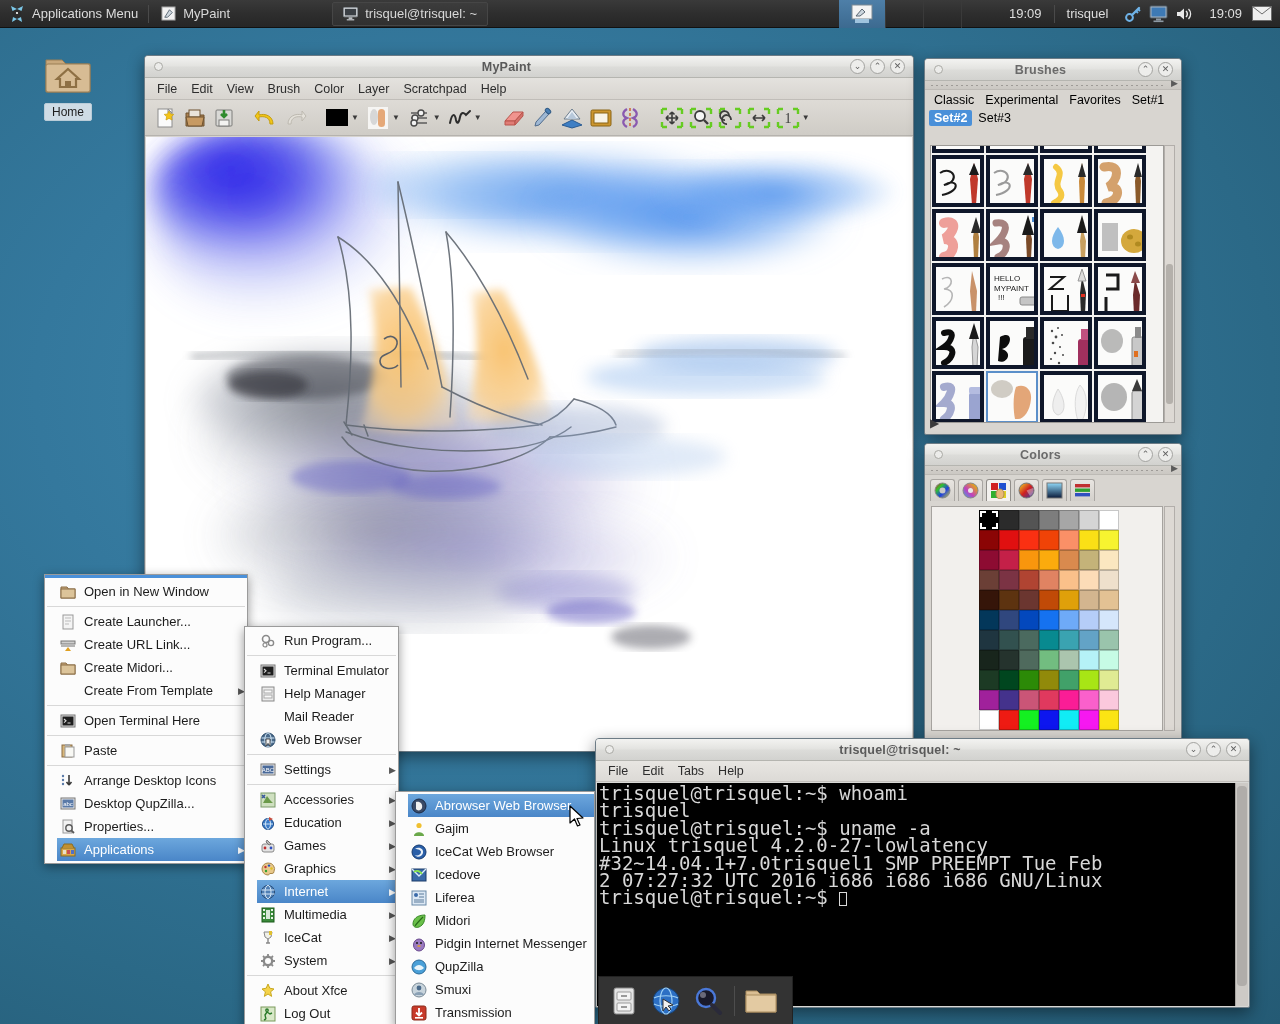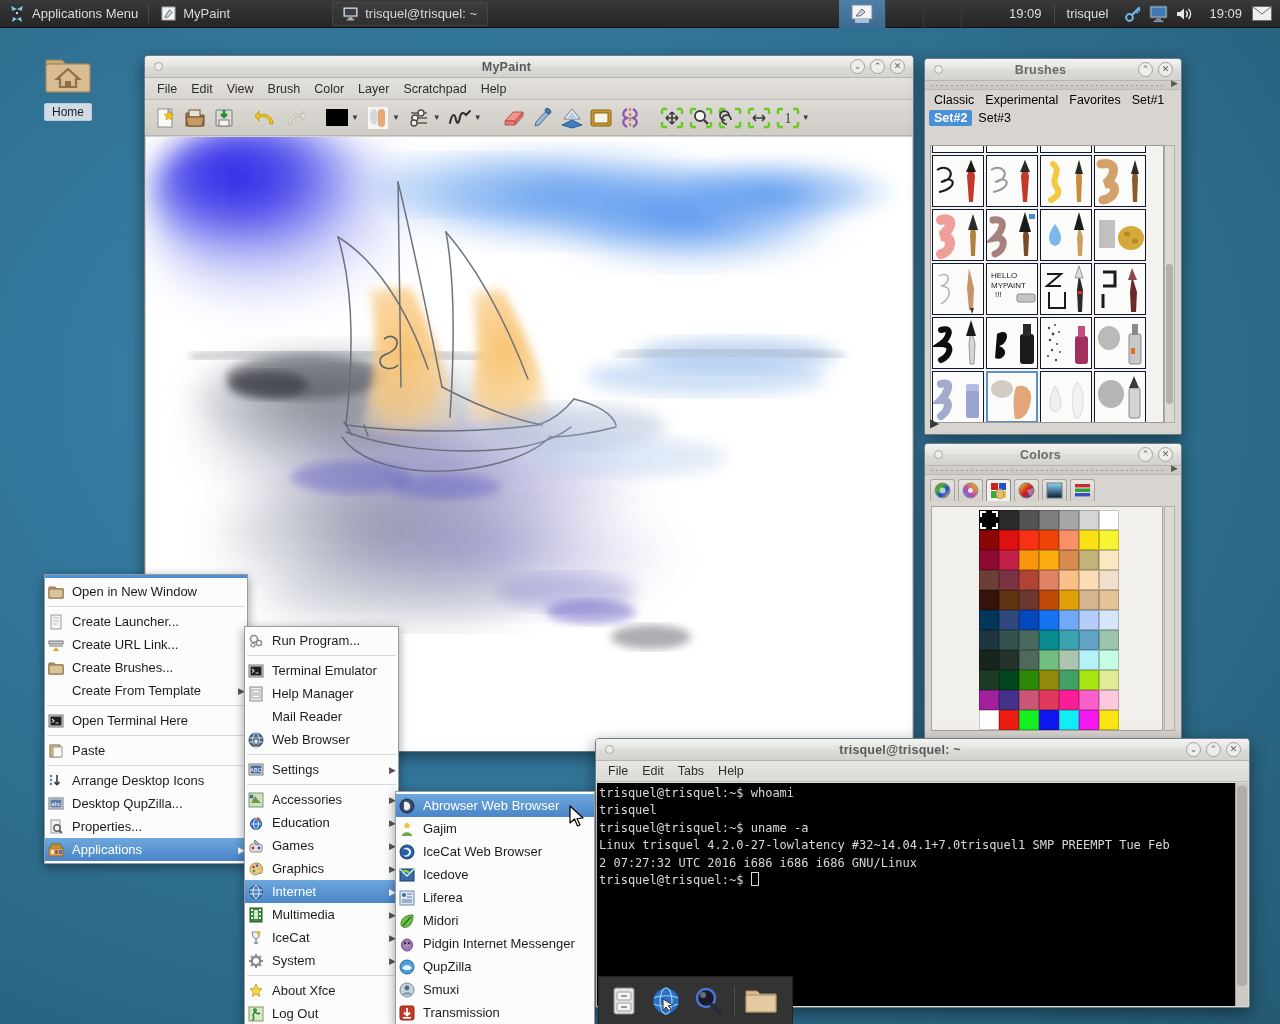--- a/index.html
+++ b/index.html
@@ -64,21 +64,21 @@
      border-bottom:1px solid #bdbab5; position:relative;}
   .dock-sep:after { content:"▶"; position:absolute; right:3px; top:-3px; font-size:9px; color:#5a5a5a;}
   .dock-sep-dots { position:absolute; left:6px; right:16px; top:4px; height:1px;
      background:repeating-linear-gradient(to right,#9e9b97 0 2px,transparent 2px 5px);}
   .bt-tabs { display:flex; flex-wrap:wrap; padding:2px 4px 0 4px; gap:1px; }
   .bt-tab { font-size:12.5px; color:#000000; padding:1px 5px; border-radius:2px;}
   .bt-tab.sel { background:#4a90d9; color:#fff;font-weight:bold; }
   #brushgrid { position:absolute; left:5px; top:86px; width:234px; height:278px; overflow:hidden;
     background:#f4f3f1; border:1px solid #9c9a96;}
   .brow { display:flex; }
-  .bcell { width:52px;height:52px;margin:1px; border:1px solid #0f172a; background:#fbfbfa;
+  .bcell { width:52px;height:52px;margin:1px; border:4px solid #0f172a; background:#fbfbfa;
      position:relative; overflow:hidden;}
   .bcell.sel { border:2px solid #5b8fc9; }
   #brushscroll { position:absolute; right:6px; top:86px; width:11px; height:278px;
      background:#ddd9d4; border:1px solid #b2aeaa;}
   #brushthumb { position:absolute; left:1px; top:118px; width:7px; height:140px; background:#b4b0ab; border-radius:3px;}
   #brushfoot { position:absolute; left:5px; bottom:4px; font-size:12px; color:#3a3a3a;}
 
   
   #colors { left:924px; top:443px; width:258px; height:297px; background:#d8d5d0;}
   .ct-tabs { display:flex; gap:3px; padding:4px 5px 0 5px;}
@@ -94,31 +94,31 @@
   .swatch.sel { outline:2px dashed #ffffff; outline-offset:-3px; box-shadow:inset 0 0 0 1px #000;}
   #colorscroll { position:absolute; right:6px; top:62px; width:11px; height:225px; background:#ddd9d4; border:1px solid #b2aeaa;}
 
   
   #terminal { left:595px; top:738px; width:655px; height:270px; background:#d9d9d6;}
   #term-menubar { height:21px; display:flex; align-items:center; padding-left:6px; gap:2px;
     background:linear-gradient(to bottom,#e8e6e2,#dcdad6); border-bottom:1px solid #c2bfbb;}
   #term-menubar span { font-size:12.5px;color:#2d2d2d; padding:1px 6px;}
   #term-body { position:absolute; left:1px; top:44px; right:1px; bottom:1px; background:#000; }
   #term-text { position:absolute; left:2px; top:2px; right:14px; color:#d8d8d8;
-    font-family:"DejaVu Sans Mono", monospace; font-size:12px; line-height:17.4px; white-space:pre-wrap;}
+    font-family:"DejaVu Sans Mono", monospace; font-size:19px; line-height:17.4px; white-space:pre-wrap;}
   #term-cursor { display:inline-block; width:8px;height:14px;border:1px solid #d8d8d8; vertical-align:-2px;}
   #term-scroll { position:absolute; right:1px; top:44px; bottom:1px; width:13px;
     background:#cdcac6; border-left:1px solid #a8a5a1;}
   #term-thumb { position:absolute; left:1px; top:3px; width:10px; height:200px; background:#b0adaa; border-radius:4px;}
 
   
   .menu { position:absolute; background:#fcfcfc; border:1px solid #9b9b9b;
      box-shadow:0 3px 10px rgba(0,0,0,.4); padding:2px 0; z-index:700; }
   .menu .topbar { height:3px; background:#4a90d9; margin:-2px 0 2px 0;}
-  .mi { display:flex; align-items:center; height:23px; padding:0 2px; gap:8px; font-size:13px; color:#1c1c1c; position:relative;}
+  .mi { display:flex; align-items:center; height:23px; padding:0 2px; gap:8px; font-size:13px; color:#1c1c1c; position:relative;margin-left:12px;}
   .mi.sel { background:linear-gradient(to bottom,#6ca7dd,#4a86c8); color:#fff;}
   .mi .ico { width:17px;height:17px;flex:0 0 17px; display:flex;align-items:center;justify-content:center;}
   .mi .lbl { flex:1; white-space:nowrap; }
   .mi .arr { font-size:9px; color:#555; }
   .mi.sel .arr { color:#fff; }
   .msep { height:1px; background:#d8d8d8; margin:3px 2px; }
 
   #ctxmenu { left:44px; top:574px; width:204px; }
   #appsmenu { left:244px; top:626px; width:155px; }
   #inetmenu { left:395px; top:791px; width:200px; }
@@ -856,21 +856,21 @@
       </span>
       <span class="lbl">Create URL Link...</span>
     </div>
     <div class="mi">
       <span class="ico">
         <svg width="16" height="16" viewBox="0 0 16 16">
           <path d="M1 3 h5 l1.5 2 H15 v9 H1 Z" fill="#c8a87c" stroke="#8a6c44"></path>
           <rect x="1" y="5" width="14" height="9" fill="#dcc49a" stroke="#8a6c44"></rect>
         </svg>
       </span>
-      <span class="lbl">Create Brushes...</span>
+      <span class="lbl">Create Midori...</span>
     </div>
     <div class="mi">
       <span class="ico"></span>
       <span class="lbl">Create From Template</span>
       <span class="arr">▶</span>
     </div>
     <div class="msep"></div>
     <div class="mi">
       <span class="ico">
         <svg width="16" height="16" viewBox="0 0 16 16">

